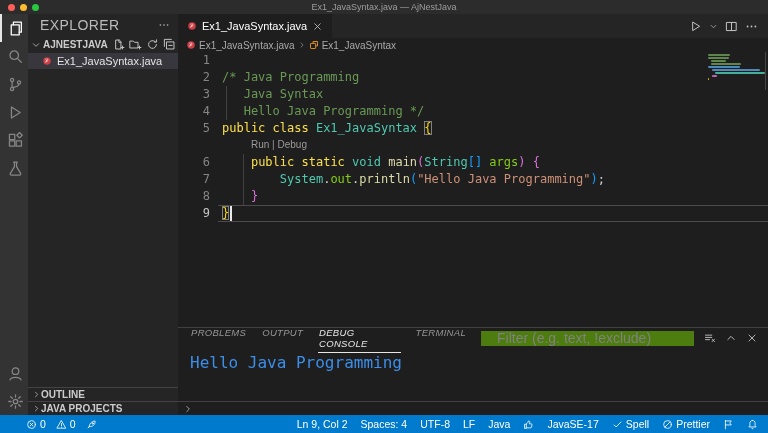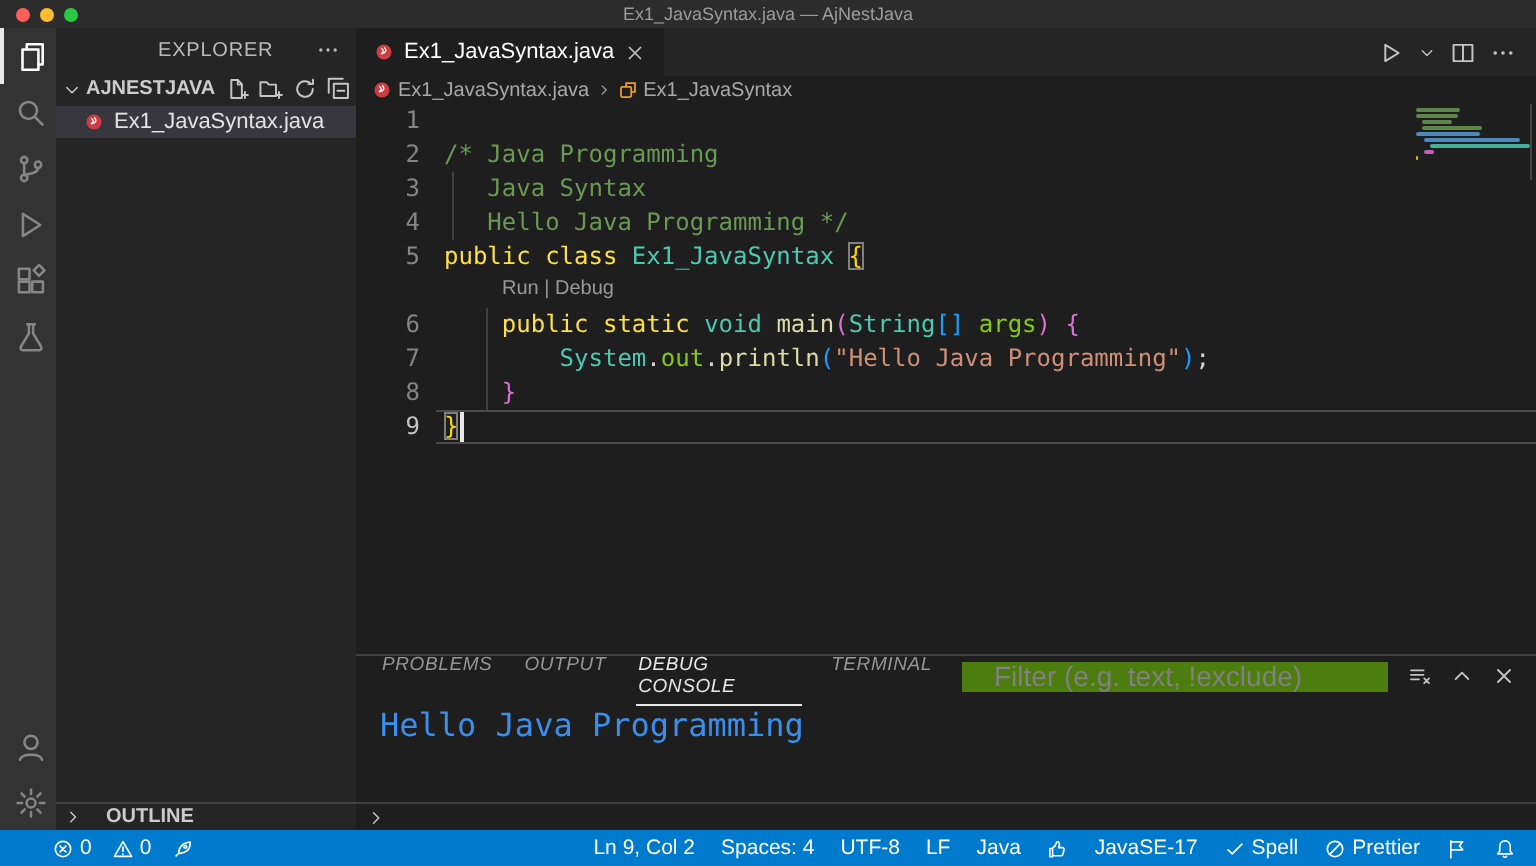--- a/index.html
+++ b/index.html
@@ -17,28 +17,28 @@
 
   
   .main { display:flex; height:401px; }
 
   .activitybar { width:28px; background:#333333; display:flex; flex-direction:column; }
   .ab-item { height:28px; display:flex; align-items:center; justify-content:center; color:#868686; border-left:2px solid transparent; }
   .ab-item.active { color:#ffffff; border-left-color:#e7e7e7; }
   .ab-spacer { flex:1; }
 
   .sidebar { width:150px; background:#252526; color:#cccccc; display:flex; flex-direction:column; font-size:11px; }
-  .sb-header { height:22px; display:flex; align-items:center; padding:0 8px 0 12px; color:#bbbbbb; letter-spacing:.4px; font-size:10px;margin-left:39px; }
+  .sb-header { height:22px; display:flex; align-items:center; padding:0 8px 0 12px; color:#bbbbbb; letter-spacing:.4px; font-size:14px; }
   .sb-header .grow{flex:1}
   .sb-section { height:17px; display:flex; align-items:center; gap:2px; padding:0 4px 0 3px; font-weight:bold; font-size:10px; color:#cccccc; }
   .sb-section .grow{flex:1}
   .sb-actions { display:flex; gap:4px; color:#c5c5c5; }
   .file-item { height:16px; display:flex; align-items:center; gap:5px; padding-left:14px; background:#37373d; color:#e4e4e4; font-size:11px; }
   .sb-bottom { margin-top:auto; }
-  .sb-bottom-row { height:14px; display:flex; align-items:center; gap:12px; padding-left:4px; border-top:1px solid rgba(204,204,204,0.18); font-weight:bold; font-size:10px; color:#cccccc; }
+  .sb-bottom-row { height:14px; display:flex; align-items:center; gap:0; padding-left:4px; border-top:1px solid rgba(204,204,204,0.18); font-weight:bold; font-size:10px; color:#cccccc; }
 
   
   .editor-col { flex:1; display:flex; flex-direction:column; background:#1e1e1e; min-width:0; }
   .tabbar { height:24px; background:#252526; display:flex; align-items:stretch; }
   .tab { display:flex; align-items:center; gap:5px; padding:0 9px; background:#1e1e1e; color:#ffffff; font-size:11px; }
   .tab .close { color:#c5c5c5; }
   .editor-actions { margin-left:auto; display:flex; align-items:center; gap:7px; padding-right:10px; color:#c5c5c5; }
   .breadcrumb { height:14px; display:flex; align-items:center; gap:3px; padding-left:8px; font-size:10px; color:#a9a9a9; background:#1e1e1e; }
 
   .code-area { position:relative; height:275px; font-family:"DejaVu Sans Mono", monospace; font-size:12px; line-height:17px; overflow:hidden; }
@@ -224,20 +224,28 @@
         </div>
       </div>
     <div class="sb-bottom" id="sb-bottom">
         <div class="sb-bottom-row">
           <span class="icon" style="width: 9px; height: 9px;">
             <svg viewBox="0 0 16 16" fill="none" stroke="currentColor" stroke-width="1.2" stroke-linecap="round" stroke-linejoin="round">
               <path d="M6 3.8L10.2 8 6 12.2"></path>
             </svg>
           </span>
           <span>OUTLINE</span>
+        </div>
+        <div class="sb-bottom-row">
+          <span class="icon" style="width: 9px; height: 9px;">
+            <svg viewBox="0 0 16 16" fill="none" stroke="currentColor" stroke-width="1.2" stroke-linecap="round" stroke-linejoin="round">
+              <path d="M6 3.8L10.2 8 6 12.2"></path>
+            </svg>
+          </span>
+          <span>JAVA PROJECTS</span>
         </div>
       </div>
   </div>
 
   <div class="editor-col">
     <div class="tabbar">
       <div class="tab">
         <span class="icon" style="width:10px;height:10px" id="tab-icon">
             <svg viewBox="0 0 16 16">
               <circle cx="8" cy="8" r="6" fill="#CC3E44"></circle>

